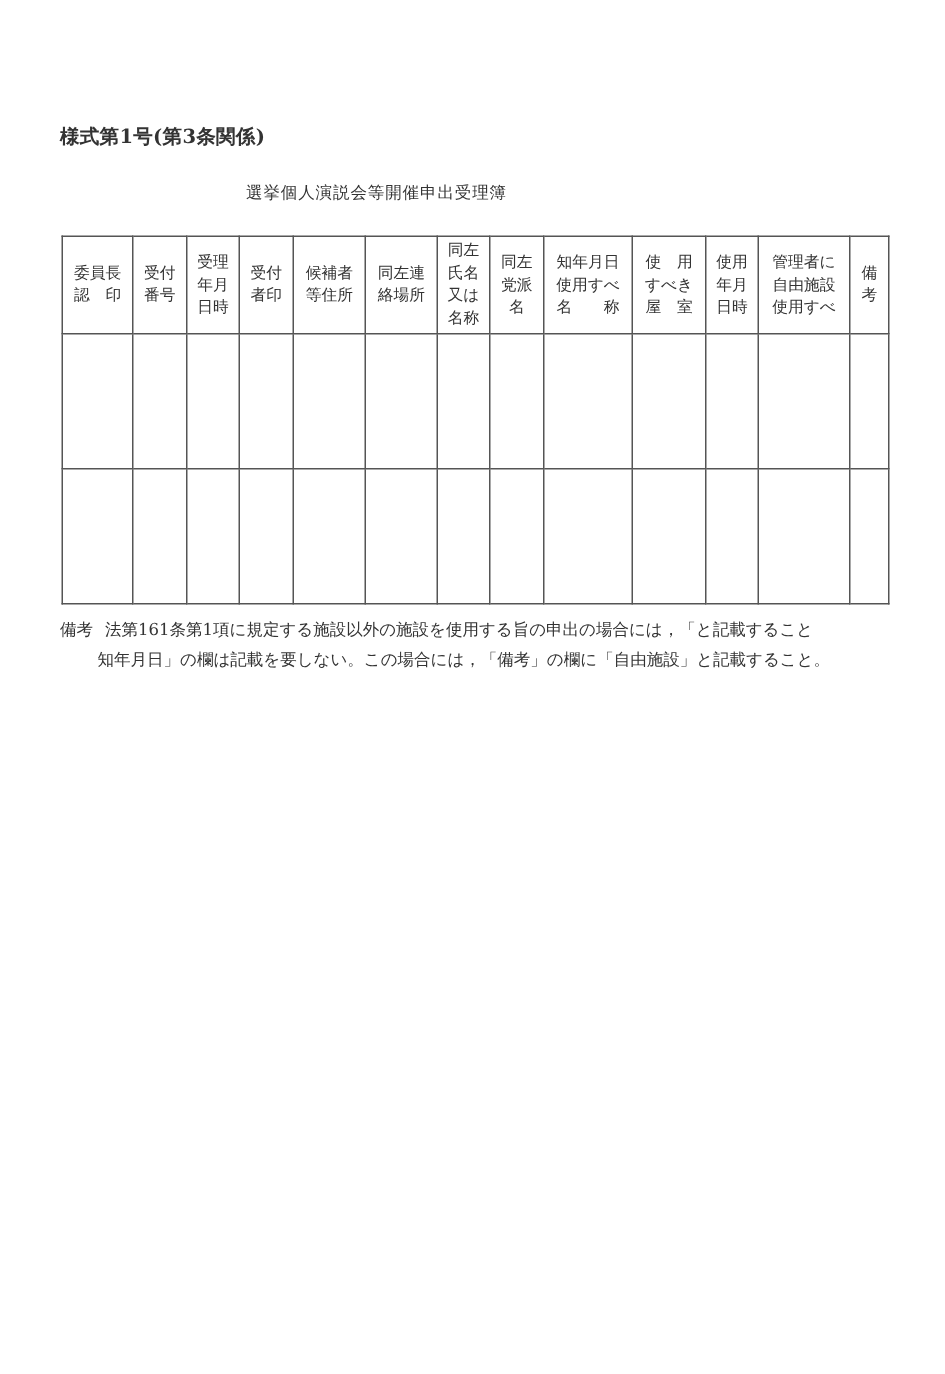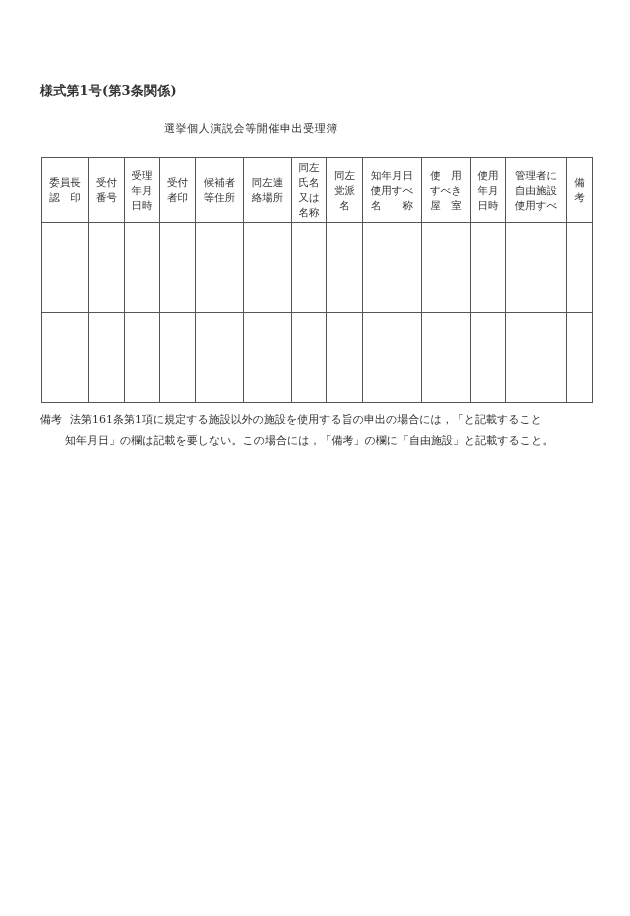--- a/index.html
+++ b/index.html
@@ -7,21 +7,21 @@
       font-family: "DejaVu Serif", "Liberation Serif", serif; color: #333333; }
     .form-id { position: absolute; left: 40px; top: 82px; font-size: 13px; letter-spacing: 0.2px; font-weight: bold; }
     .title { position: absolute; left: 0; width: 502px; top: 121px; text-align: center; font-size: 11px; letter-spacing: 0.6px; }
     table.ledger { position: absolute; left: 41px; top: 157px; border-collapse: collapse; table-layout: fixed; }
     table.ledger td, table.ledger th { border: 1px solid #555555; padding: 0; }
     table.ledger th { font-weight: normal; font-size: 10.5px; line-height: 15px; vertical-align: middle; text-align: center; height: 64px; }
     table.ledger th .hl { display: block; white-space: nowrap; }
     table.ledger td { height: 89px; }
     .note { position: absolute; left: 40px; top: 410px; font-size: 11px; line-height: 20px; width: 575px; }
     .note .row1 { white-space: nowrap; }
-    .note .row2 { white-space: nowrap; padding-left: 25px; font-family: Liberation Serif, serif; }
+    .note .row2 { white-space: nowrap; padding-left: 25px; }
     .note .lbl { margin-right: 8px; }
   </style>
 </head>
 <body>
 
 <div class="form-id">様式第1号(第3条関係)</div>
 <div class="title">選挙個人演説会等開催申出受理簿</div>
 
 <table class="ledger">
   <colgroup id="cols">

